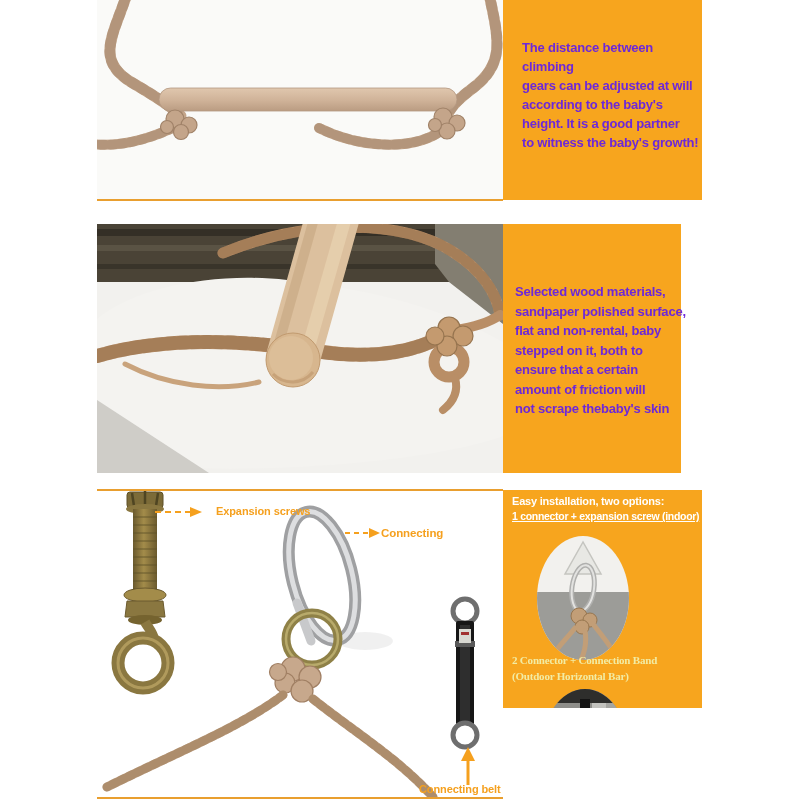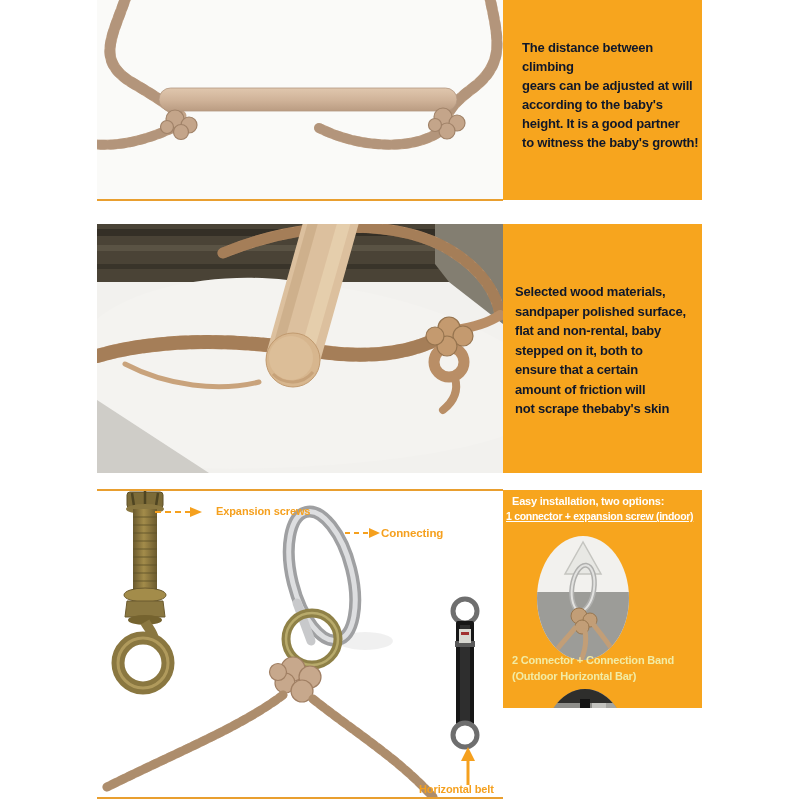--- a/index.html
+++ b/index.html
@@ -2,21 +2,21 @@
 <html><head>
 <meta charset="utf-8">
 <style>
   html,body{margin:0;padding:0;}
   body{width:800px;height:800px;background:#ffffff;position:relative;overflow:hidden;
        font-family:"Liberation Sans","DejaVu Sans",sans-serif;}
   .abs{position:absolute;}
   .photo{background:#fafaf8;}
   .panel{background:#F7A51E;}
   .divider{background:#E99F2F;height:2px;width:406px;left:97px;}
-  .caption{color:#0f172a;font-weight:bold;font-size:13px;line-height:19px;
+  .caption{color:#6d28d9;font-weight:bold;font-size:13px;line-height:19px;
            letter-spacing:-0.2px;white-space:pre-line;}
   .caption-mid{line-height:19.5px;}
   .opt-head{color:#FFFFFF;font-weight:bold;font-size:11px;line-height:14px;letter-spacing:-0.2px;}
   .opt1{color:#FFFFFF;font-weight:bold;font-size:10.5px;line-height:14px;letter-spacing:-0.3px;
         text-decoration:underline;}
   .opt2{color:#F2ECA4;font-weight:bold;font-size:11px;line-height:15.5px;letter-spacing:-0.2px;
         white-space:pre-line;}
   .orange-label{color:#F5A01E;font-weight:bold;font-size:11px;letter-spacing:-0.1px;}
   .ellipse-photo{border-radius:50%;overflow:hidden;}
   svg{display:block;}
@@ -102,21 +102,21 @@
         <line x1="242" y1="-30" x2="196" y2="134" stroke="#DCC09E" stroke-width="54" stroke-linecap="round"></line>
         <line x1="224" y1="-30" x2="180" y2="126" stroke="#C2A27C" stroke-width="10" stroke-linecap="round" opacity="0.5"></line>
         <line x1="254" y1="-26" x2="210" y2="128" stroke="#EAD4B2" stroke-width="13" stroke-linecap="round" opacity="0.7"></line>
         <circle cx="196" cy="136" r="27" fill="#D7B68E" stroke="#C19A6F" stroke-width="1"></circle>
         <circle cx="194" cy="134" r="22" fill="#DCBE98"></circle>
         <path d="M176,150 A27 27 0 0 0 216,148" fill="none" stroke="#BC946A" stroke-width="3" opacity="0.6"></path>
       </g>
     </svg>
   </div>
 
-  <div class="abs panel" style="left:503px;top:224px;width:199px;height:249px;">
+  <div class="abs panel" style="left:503px;top:224px;width:178px;height:249px;">
     <div class="abs caption caption-mid" style="left:12px;top:58px;width:184px;">Selected wood materials,
 sandpaper polished surface,
 flat and non-rental, baby
 stepped on it, both to
 ensure that a certain
 amount of friction will
 not scrape thebaby's skin</div>
   </div>
 
   <div class="abs divider" style="top:489px;"></div>
@@ -194,25 +194,25 @@
 
       <g stroke="#F5A01E" fill="#F5A01E">
         <line x1="371" y1="294" x2="371" y2="268" stroke-width="3"></line>
         <polygon points="364,270 378,270 371,256" stroke="none"></polygon>
       </g>
     </svg>
   </div>
 
   <div class="abs orange-label" style="left:216px;top:505px;">Expansion screws</div>
   <div class="abs orange-label" style="left:381px;top:527px;font-size:11.5px;">Connecting</div>
-  <div class="abs orange-label" style="left:419px;top:783px;">Horizontal belt</div>
+  <div class="abs orange-label" style="left:419px;top:783px;">Connecting belt</div>
 
   <div class="abs panel" style="left:503px;top:490px;width:199px;height:218px;overflow:hidden;">
     <div class="abs opt-head" style="left:9px;top:4px;width:186px;">Easy installation, two options:</div>
-    <div class="abs opt1" style="left:3px;top:19px;width:188px;">1 connector + expansion screw (indoor)</div>
+    <div class="abs opt1" style="left:9px;top:19px;width:188px;">1 connector + expansion screw (indoor)</div>
 
     <div class="abs ellipse-photo" style="left:34px;top:46px;width:92px;height:124px;">
       <svg width="92" height="124" viewBox="0 0 92 124">
         <rect width="92" height="124" fill="#F2F1EE"></rect>
         <rect y="56" width="92" height="68" fill="#9C9C98"></rect>
         <path d="M46,6 L28,38 L64,38 Z" fill="#E8E8E4" stroke="#C5C5C0" stroke-width="1.5"></path>
         <g transform="rotate(8 46 52)" fill="none">
           <ellipse cx="46" cy="52" rx="11" ry="23" stroke="#B0B0AE" stroke-width="5"></ellipse>
           <ellipse cx="46" cy="52" rx="11" ry="23" stroke="#E2E2E0" stroke-width="2"></ellipse>
         </g>
@@ -222,21 +222,21 @@
             <circle cx="45" cy="91" r="7"></circle>
         </g>
         <g fill="none" stroke="#C29E77" stroke-width="5" stroke-linecap="round">
           <path d="M38,92 C30,102 22,110 15,120"></path>
           <path d="M48,95 C50,106 48,115 44,124"></path>
           <path d="M56,88 C64,98 72,108 78,118"></path>
         </g>
       </svg>
     </div>
 
-    <div class="abs opt2" style="left:9px;top:163px;width:186px;">2 Connector + Connection Band
+    <div class="abs opt2" style="left:9px;top:163px;width:186px;font-family:Liberation Serif, serif;">2 Connector + Connection Band
 (Outdoor Horizontal Bar)</div>
 
     <div class="abs ellipse-photo" style="left:37px;top:199px;width:90px;height:132px;">
       <svg width="90" height="132" viewBox="0 0 90 132">
         <rect width="90" height="132" fill="#8E8E8A"></rect>
         <rect x="52" width="14" height="132" fill="#C2C2BE"></rect>
         <rect x="66" width="24" height="132" fill="#A5A5A1"></rect>
         <rect width="90" height="14" fill="#2E2E2C"></rect>
         <g>
           <rect x="40" y="10" width="10" height="38" fill="#141414"></rect>

